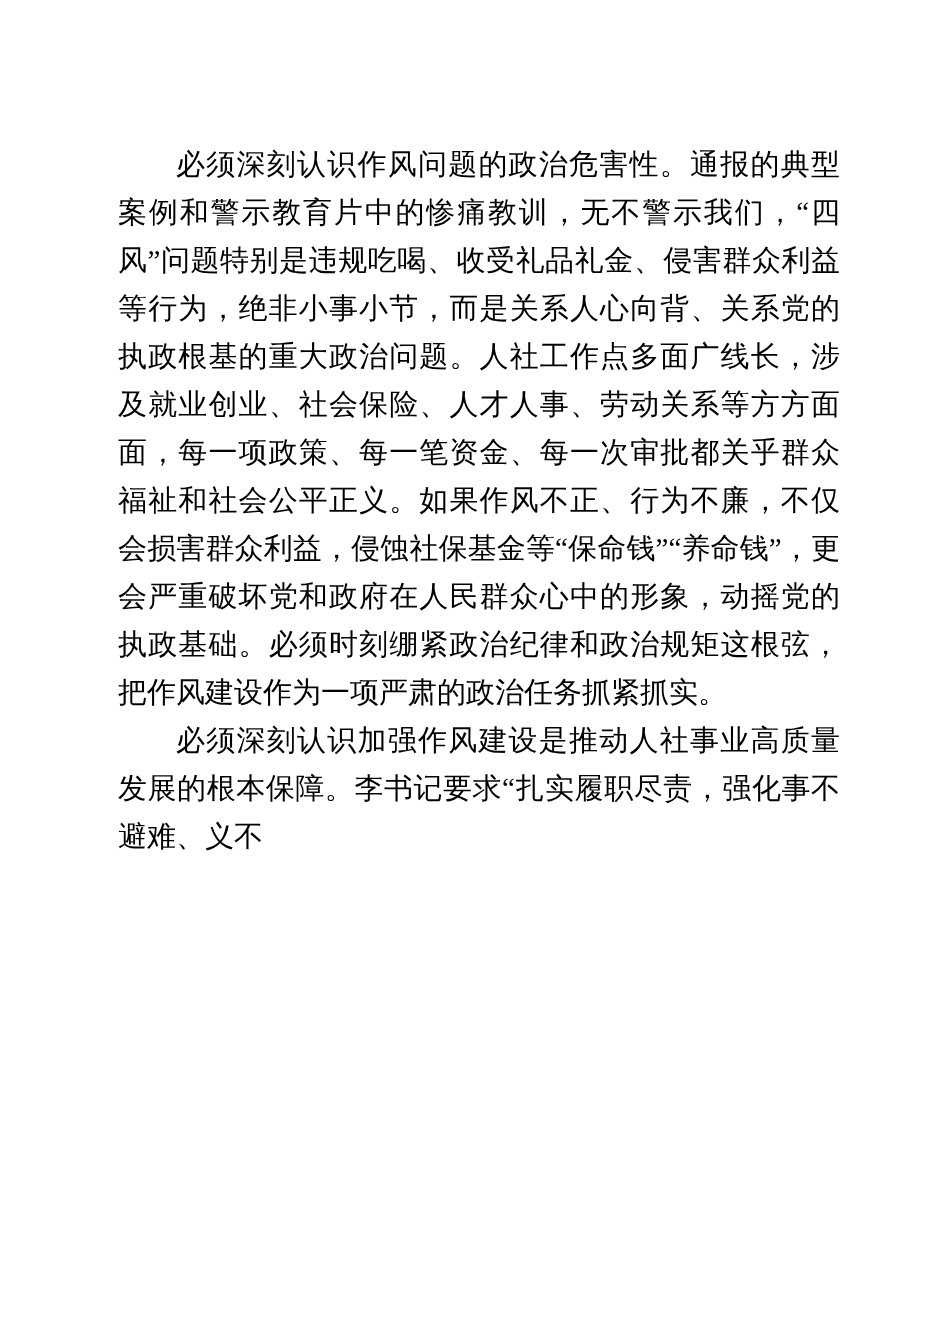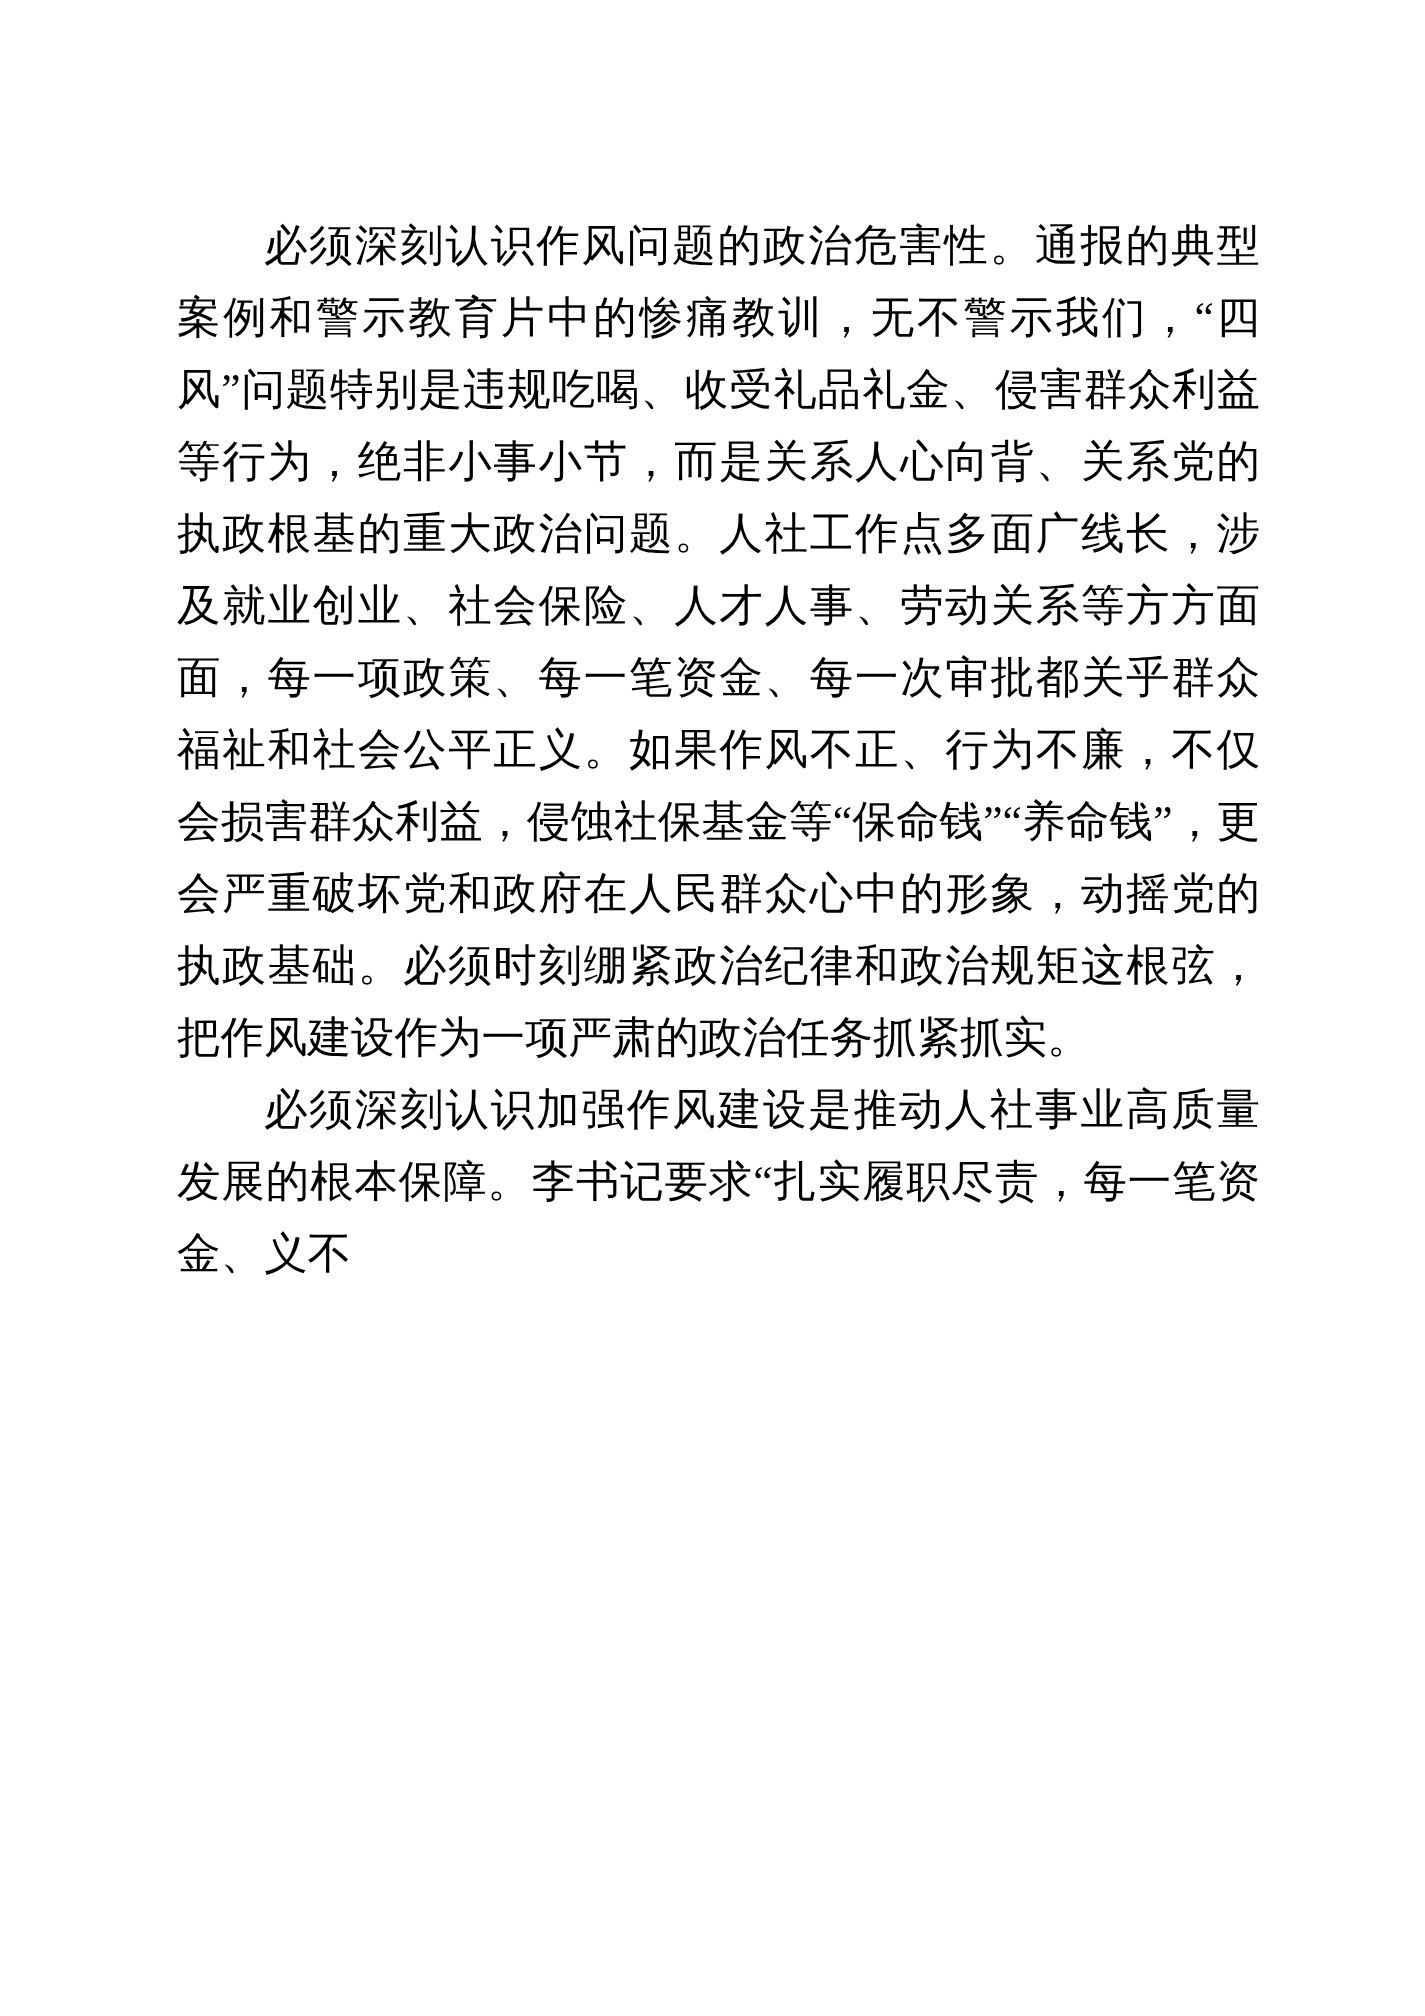--- a/index.html
+++ b/index.html
@@ -36,15 +36,15 @@
     padding: 0;
     text-indent: 2em;
   }
 </style>
 </head>
 <body>
 
 <div class="page">
   <div class="text-block">
     <p>必须深刻认识作风问题的政治危害性。通报的典型案例和警示教育片中的惨痛教训，无不警示我们，“四风”问题特别是违规吃喝、收受礼品礼金、侵害群众利益等行为，绝非小事小节，而是关系人心向背、关系党的执政根基的重大政治问题。人社工作点多面广线长，涉及就业创业、社会保险、人才人事、劳动关系等方方面面，每一项政策、每一笔资金、每一次审批都关乎群众福祉和社会公平正义。如果作风不正、行为不廉，不仅会损害群众利益，侵蚀社保基金等“保命钱”“养命钱”，更会严重破坏党和政府在人民群众心中的形象，动摇党的执政基础。必须时刻绷紧政治纪律和政治规矩这根弦，把作风建设作为一项严肃的政治任务抓紧抓实。</p>
-    <p>必须深刻认识加强作风建设是推动人社事业高质量发展的根本保障。李书记要求“扎实履职尽责，每一笔资金、义不</p>
+    <p>必须深刻认识加强作风建设是推动人社事业高质量发展的根本保障。李书记要求“扎实履职尽责，强化事不避难、义不</p>
   </div>
 </div>
 
 </body></html>

